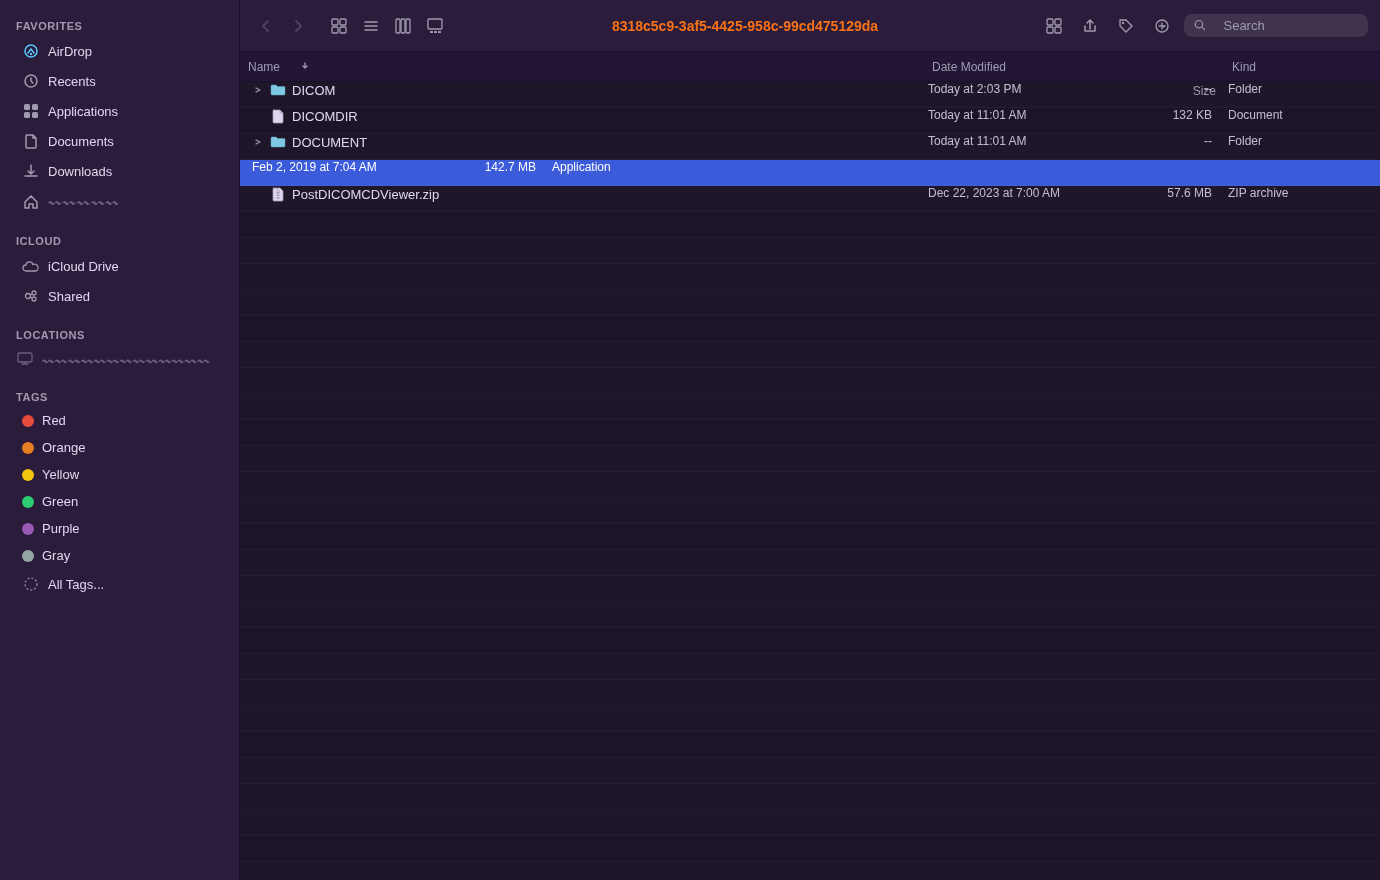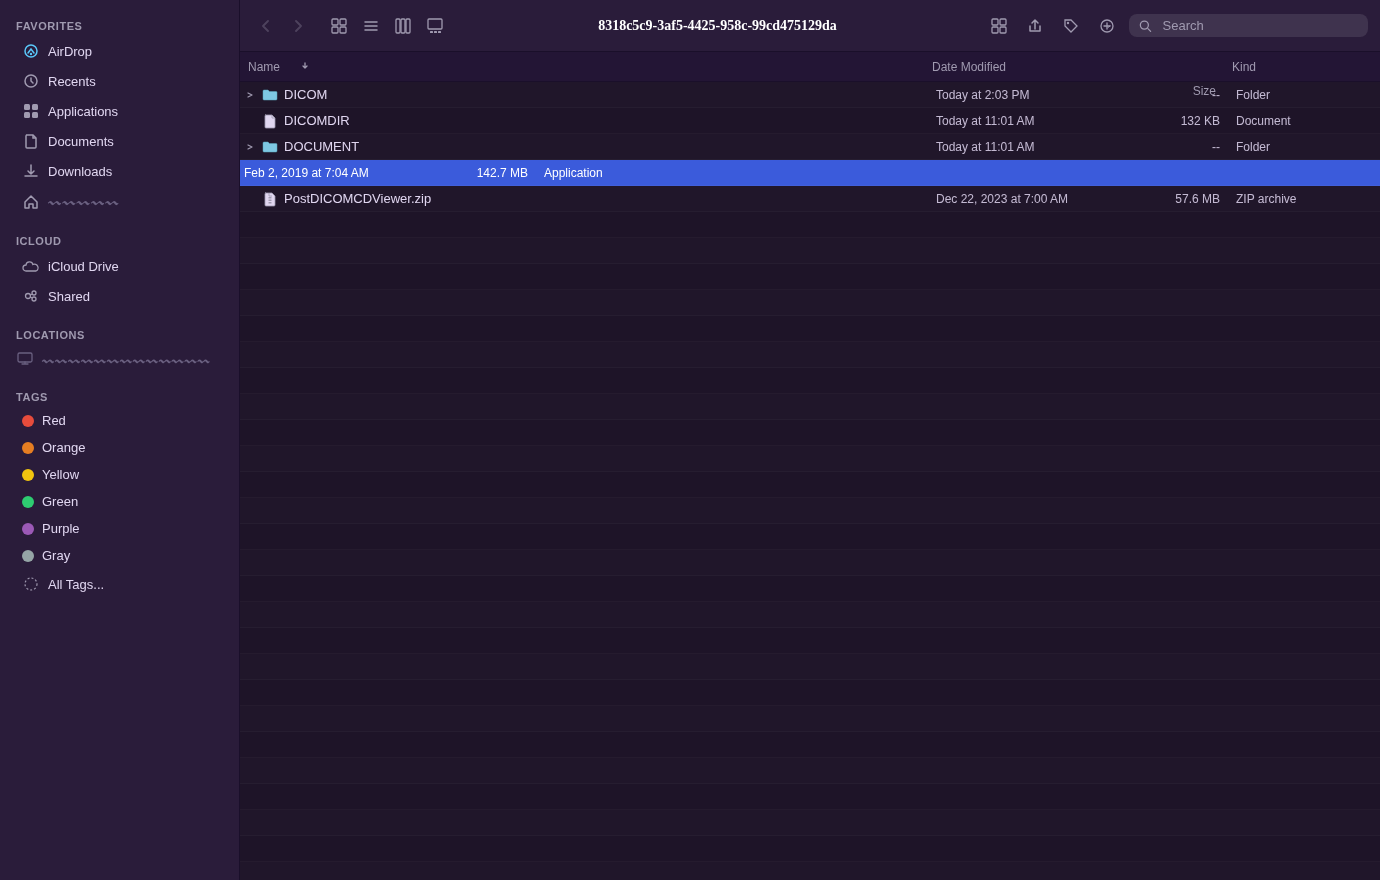--- a/index.html
+++ b/index.html
@@ -110,24 +110,23 @@
       display: flex;
       align-items: center;
       justify-content: center;
       font-size: 16px;
     }
     .toolbar-btn.disabled { opacity: 0.3; cursor: default; }
 
     .toolbar-title {
       font-size: 14px;
       font-weight: 600;
-      color: #ffffff;
+      color: #f97316;
       flex: 1;
       text-align: center;
-      font-family: Liberation Serif, serif;
     }
 
     .toolbar-view-btns {
       display: flex;
       gap: 2px;
       margin-left: auto;
     }
 
     .view-btn {
       width: 30px;
@@ -138,26 +137,25 @@
       color: #a09ab0;
       cursor: pointer;
       display: flex;
       align-items: center;
       justify-content: center;
       font-size: 14px;
     }
 
     .search-box {
       display: flex;
-      align-items: center;
       background: rgba(255,255,255,0.1);
       border-radius: 8px;
       padding: 4px 10px;
-      gap: 11px;
-      width: 239px;
+      gap: 18px;
+      width: 184px;
     }
     .search-box input {
       background: transparent;
       border: none;
       outline: none;
       color: #e0d6f0;
       font-size: 13px;
       width: 100%;
     }
     .search-box input::placeholder { color: #a09ab0; }
@@ -185,23 +183,23 @@
     .col-kind { width: 140px; }
 
     
     .file-list {
       flex: 1;
       overflow-y: auto;
     }
 
     .file-row {
       display: flex;
-      align-items: center;
+      align-items: flex-start;
       height: 26px;
-      padding: 0 4px;
+      padding: 0 12px;
       font-size: 13px;
       cursor: pointer;
       border-bottom: 1px solid rgba(255,255,255,0.03);
     }
     .file-row.selected {
       background: #3b5bdb;
       color: #fff;
     }
 
     .file-row-name {

